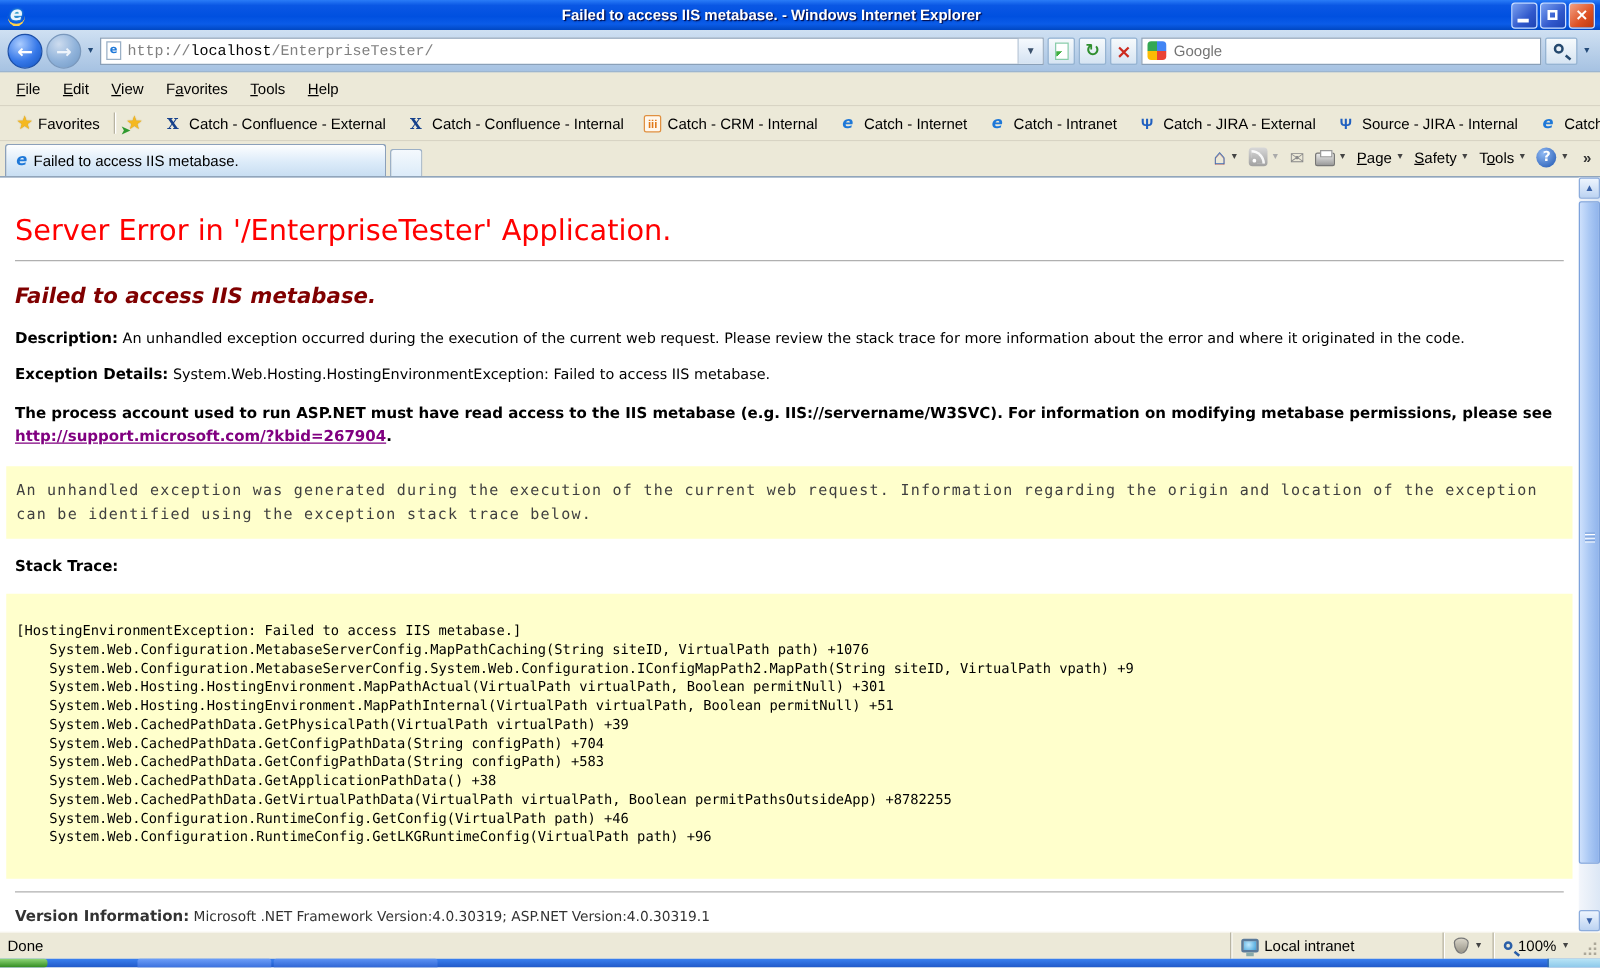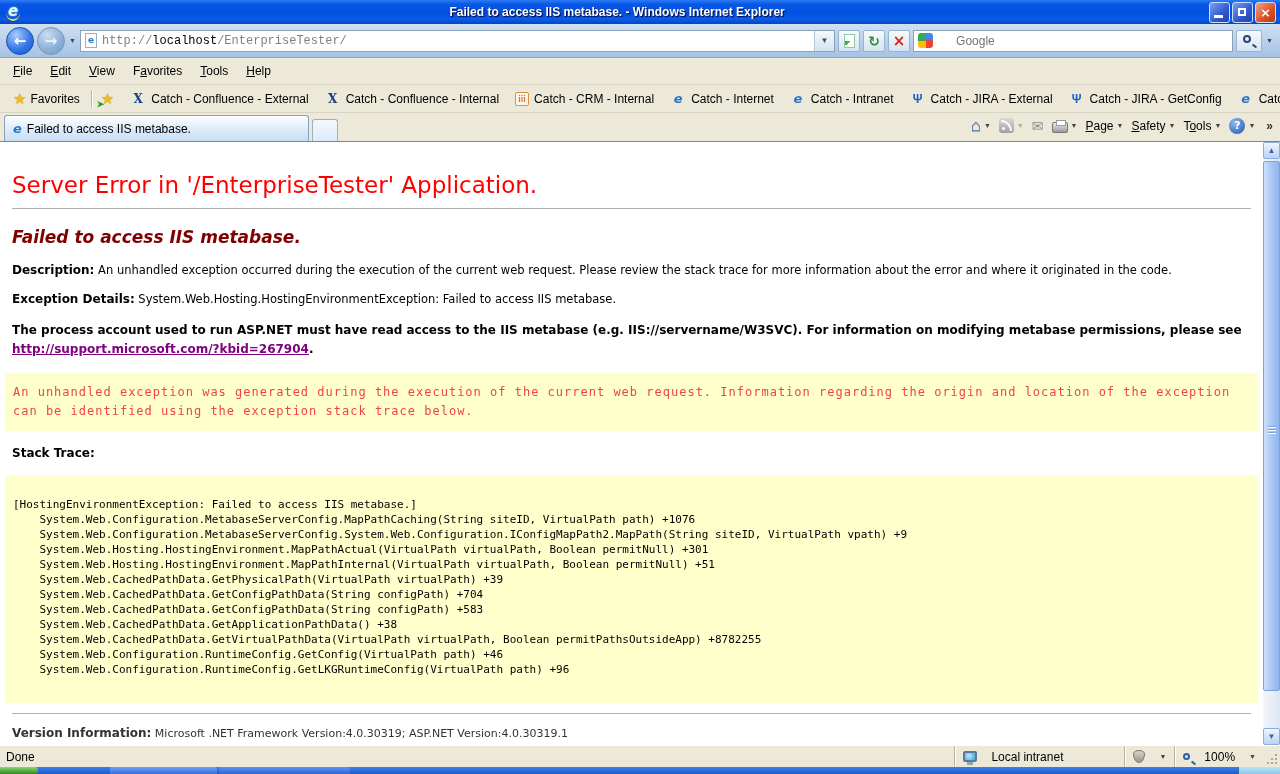--- a/index.html
+++ b/index.html
@@ -36,21 +36,21 @@
   .url .dim { color:#808080; } .url .host { color:#000; }
   .addr-drop { width:20px; height:20px; background:linear-gradient(#f6fafe,#d4e2f2); border-left:1px solid #b7c6d8;
     font-size:8px; color:#3a506c; text-align:center; line-height:20px; }
   .sq-btn { width:22px; height:22px; border:1px solid #96b4d2; border-radius:2px;
     background:linear-gradient(#f6fafc,#d6e4f2); text-align:center; position:relative; }
   .compat-page { position:absolute; left:5px; top:3px; width:11px; height:14px; background:#fff; border:1px solid #8ca; }
   .compat-page::after { content:""; position:absolute; left:0; bottom:2px; width:9px; height:4px;
     background:linear-gradient(135deg,#3fae3f 40%,transparent 40%); }
   .refresh-g { color:#2f8f2f; font:bold 14px/20px "DejaVu Sans",sans-serif; display:inline-block; }
   .stop-x { color:#cc2a1e; font:bold 15px/20px "DejaVu Sans",sans-serif; }
-  .search-box { width:320px; height:22px; background:#fff; border:1px solid #8aa0b8; display:flex; align-items:center; padding:0 4px; gap:23px;}
+  .search-box { width:320px; height:22px; background:#fff; border:1px solid #8aa0b8; display:flex; align-items:center; padding:0 4px; gap:6px;}
   .google-ic { width:15px; height:15px; border-radius:3px;
     background:conic-gradient(#4285f4 0 25%, #ea4335 25% 50%, #fbbc05 50% 75%, #34a853 75% 100%); }
   .search-input { border:none; outline:none; flex:1; font-size:12px; color:#555; font-family:"Liberation Sans",sans-serif; background:transparent;}
   .mag-btn { width:26px; height:22px; border:1px solid #96b4d2; border-radius:2px; background:linear-gradient(#f6fafc,#d6e4f2); position:relative;}
   .mag { position:absolute; left:6px; top:4px; width:8px; height:8px; border:2px solid #25496e; border-radius:50%;}
   .mag::after { content:""; position:absolute; left:7px; top:8px; width:5px; height:2px; background:#25496e; transform:rotate(40deg);}
 
   
   .menubar { height:27px; display:flex; align-items:center; padding:12px 4px; background:#ece9d8; border-bottom:1px solid #d8d4c4;}
   .menu-item { font-size:12px; color:#000; padding:4px 9px; }
@@ -96,38 +96,38 @@
   .content { height:604px; background:#fff; position:relative; border-top:1px solid #6f89a8; }
   .page { position:absolute; left:0; top:0; right:17px; bottom:0; overflow:hidden; padding:2px 12px; font-family:"DejaVu Sans",sans-serif;margin-top:14px; }
   .page h1 { margin-top:14px; font-size:23px; font-weight:normal; color:#ff0000; }
   .page hr { border:none; border-top:1px solid #b0b0b0; margin:10px 0; }
   .page h2 { font-style:italic; font-weight:bold; color:#800000; font-size:17px; margin:18px 0 16px; }
   .para { font-size:11.5px; margin:15px 0; color:#000; }
   .blabel { font-weight:bold; font-size:12px; }
   .note { font-weight:bold; font-size:12px; line-height:1.55; margin:15px 0; }
   .note a { color:#800080; }
   .codebox { background:#ffffcc; margin:10px -7px; padding:10px 8px; font-family:"DejaVu Sans Mono",monospace; }
-  .srcbox { font-size:12px; letter-spacing:1px; line-height:19px; color:#ef4444; }
+  .srcbox { font-size:12px; letter-spacing:1px; line-height:19px; color:#404040; }
   .stackbox pre { font-family:"DejaVu Sans Mono",monospace; font-size:11px; line-height:15px; padding:12px 0 16px; white-space:pre; }
   .version { font-size:11px; color:#333; margin:12px 0; }
 
   
   .scrollbar { position:absolute; right:0; top:0; width:17px; height:100%; background:linear-gradient(90deg,#f3f6fb,#dce7f5); }
   .sb-btn { position:absolute; left:0; width:17px; height:17px; border:1px solid #8cacdc; border-radius:2px;
     background:linear-gradient(#eef5fe,#bcd3f2); color:#3a62a8; font-size:8px; text-align:center; line-height:15px; font-weight:bold;}
   .sb-up { top:0; } .sb-down { bottom:0; }
   .sb-thumb { position:absolute; left:0; top:19px; width:17px; height:530px; border:1px solid #7da2dc; border-radius:2px;
     background:linear-gradient(90deg,#cde0fc,#aac8f4 50%,#90b4ec); }
   .sb-grip { position:absolute; left:4px; top:50%; width:8px; height:1px; background:#7da2dc;
     box-shadow:0 3px 0 #7da2dc, 0 6px 0 #7da2dc, 0 1px 0 #fff, 0 4px 0 #fff, 0 7px 0 #fff; }
 
   
   .statusbar { height:22px; background:#ece9d8; border-top:1px solid #fff; display:flex; align-items:center; font-size:12px; color:#000; }
   .sb-status { flex:1; padding-left:6px; }
-  .seg { height:100%; display:flex; align-items:center; gap:14px; padding:0 8px; border-left:1px solid #b8b4a2; box-shadow:inset 1px 0 0 #fff; }
+  .seg { height:100%; display:flex; align-items:center; gap:4px; padding:0 8px; border-left:1px solid #b8b4a2; box-shadow:inset 1px 0 0 #fff; }
   .seg-zone { width:170px; }
   .monitor { width:14px; height:11px; border:2px solid #5a7a9a; border-radius:2px; background:radial-gradient(circle at 40% 40%,#bfeaff,#3f9fd8); position:relative;}
   .monitor::after { content:""; position:absolute; left:2px; bottom:-5px; width:6px; height:3px; background:#8aa; }
   .shield { width:12px; height:13px; background:linear-gradient(#d8d4c8,#9a968a); border-radius:6px 6px 50% 50%/4px 4px 70% 70%; border:1px solid #777;}
   .zoom-mag { width:7px; height:7px; border:2px solid #2b5fa8; border-radius:50%; position:relative; }
   .zoom-mag::after { content:""; position:absolute; left:6px; top:7px; width:5px; height:2px; background:#2b5fa8; transform:rotate(40deg); }
   .grip { width:16px; height:100%; position:relative; }
   .grip::after { content:""; position:absolute; right:3px; bottom:3px; width:2px; height:2px; background:#aca899;
     box-shadow:-4px 0 #aca899,0 -4px #aca899,-8px 0 #aca899,-4px -4px #aca899,0 -8px #aca899; }
 
@@ -221,21 +221,21 @@
     <span class="fav-link">
         <span class="fav-ic ic-ie">e</span>
         <span>Catch - Intranet</span>
       </span>
     <span class="fav-link">
         <span class="fav-ic ic-jira">Ψ</span>
         <span>Catch - JIRA - External</span>
       </span>
     <span class="fav-link">
         <span class="fav-ic ic-jira">Ψ</span>
-        <span>Catch - JIRA - GetConfig</span>
+        <span>Source - JIRA - Internal</span>
       </span>
     <span class="fav-link">
         <span class="fav-ic ic-ie">e</span>
         <span>Catch - Microsoft Outlook W...</span>
       </span>
 
   </div>
 
   <div class="tabrow">
     <div class="tab">

